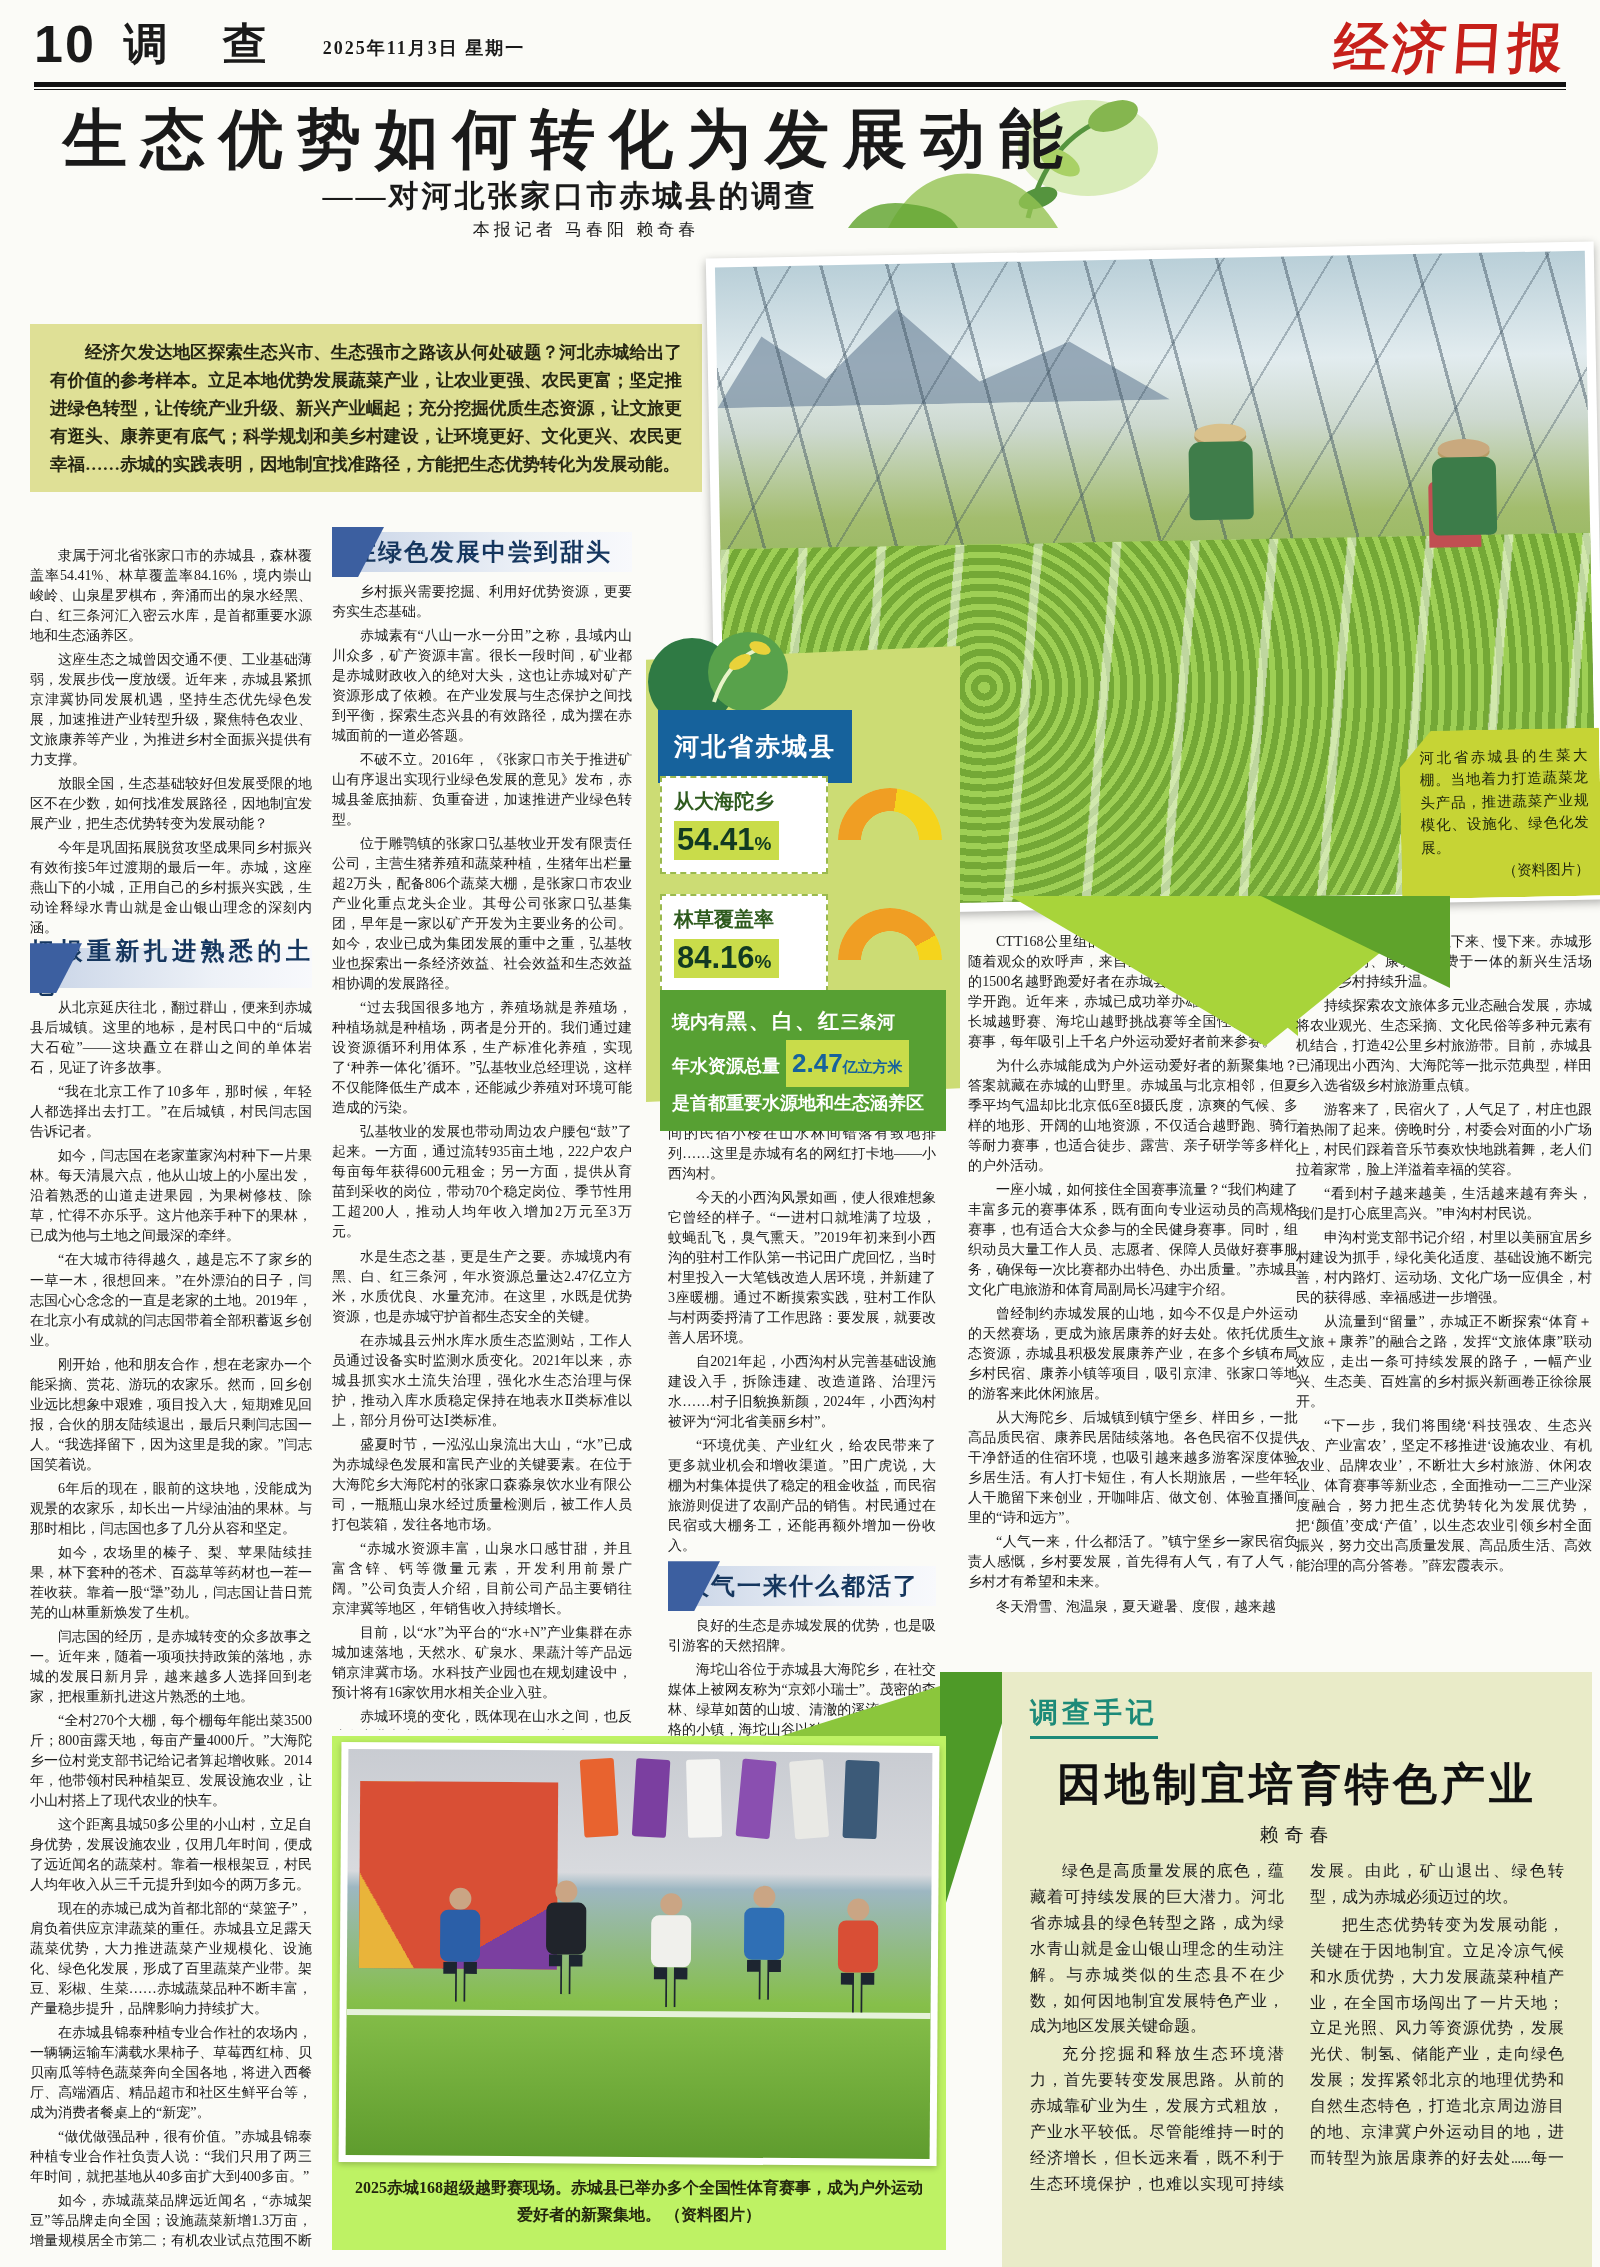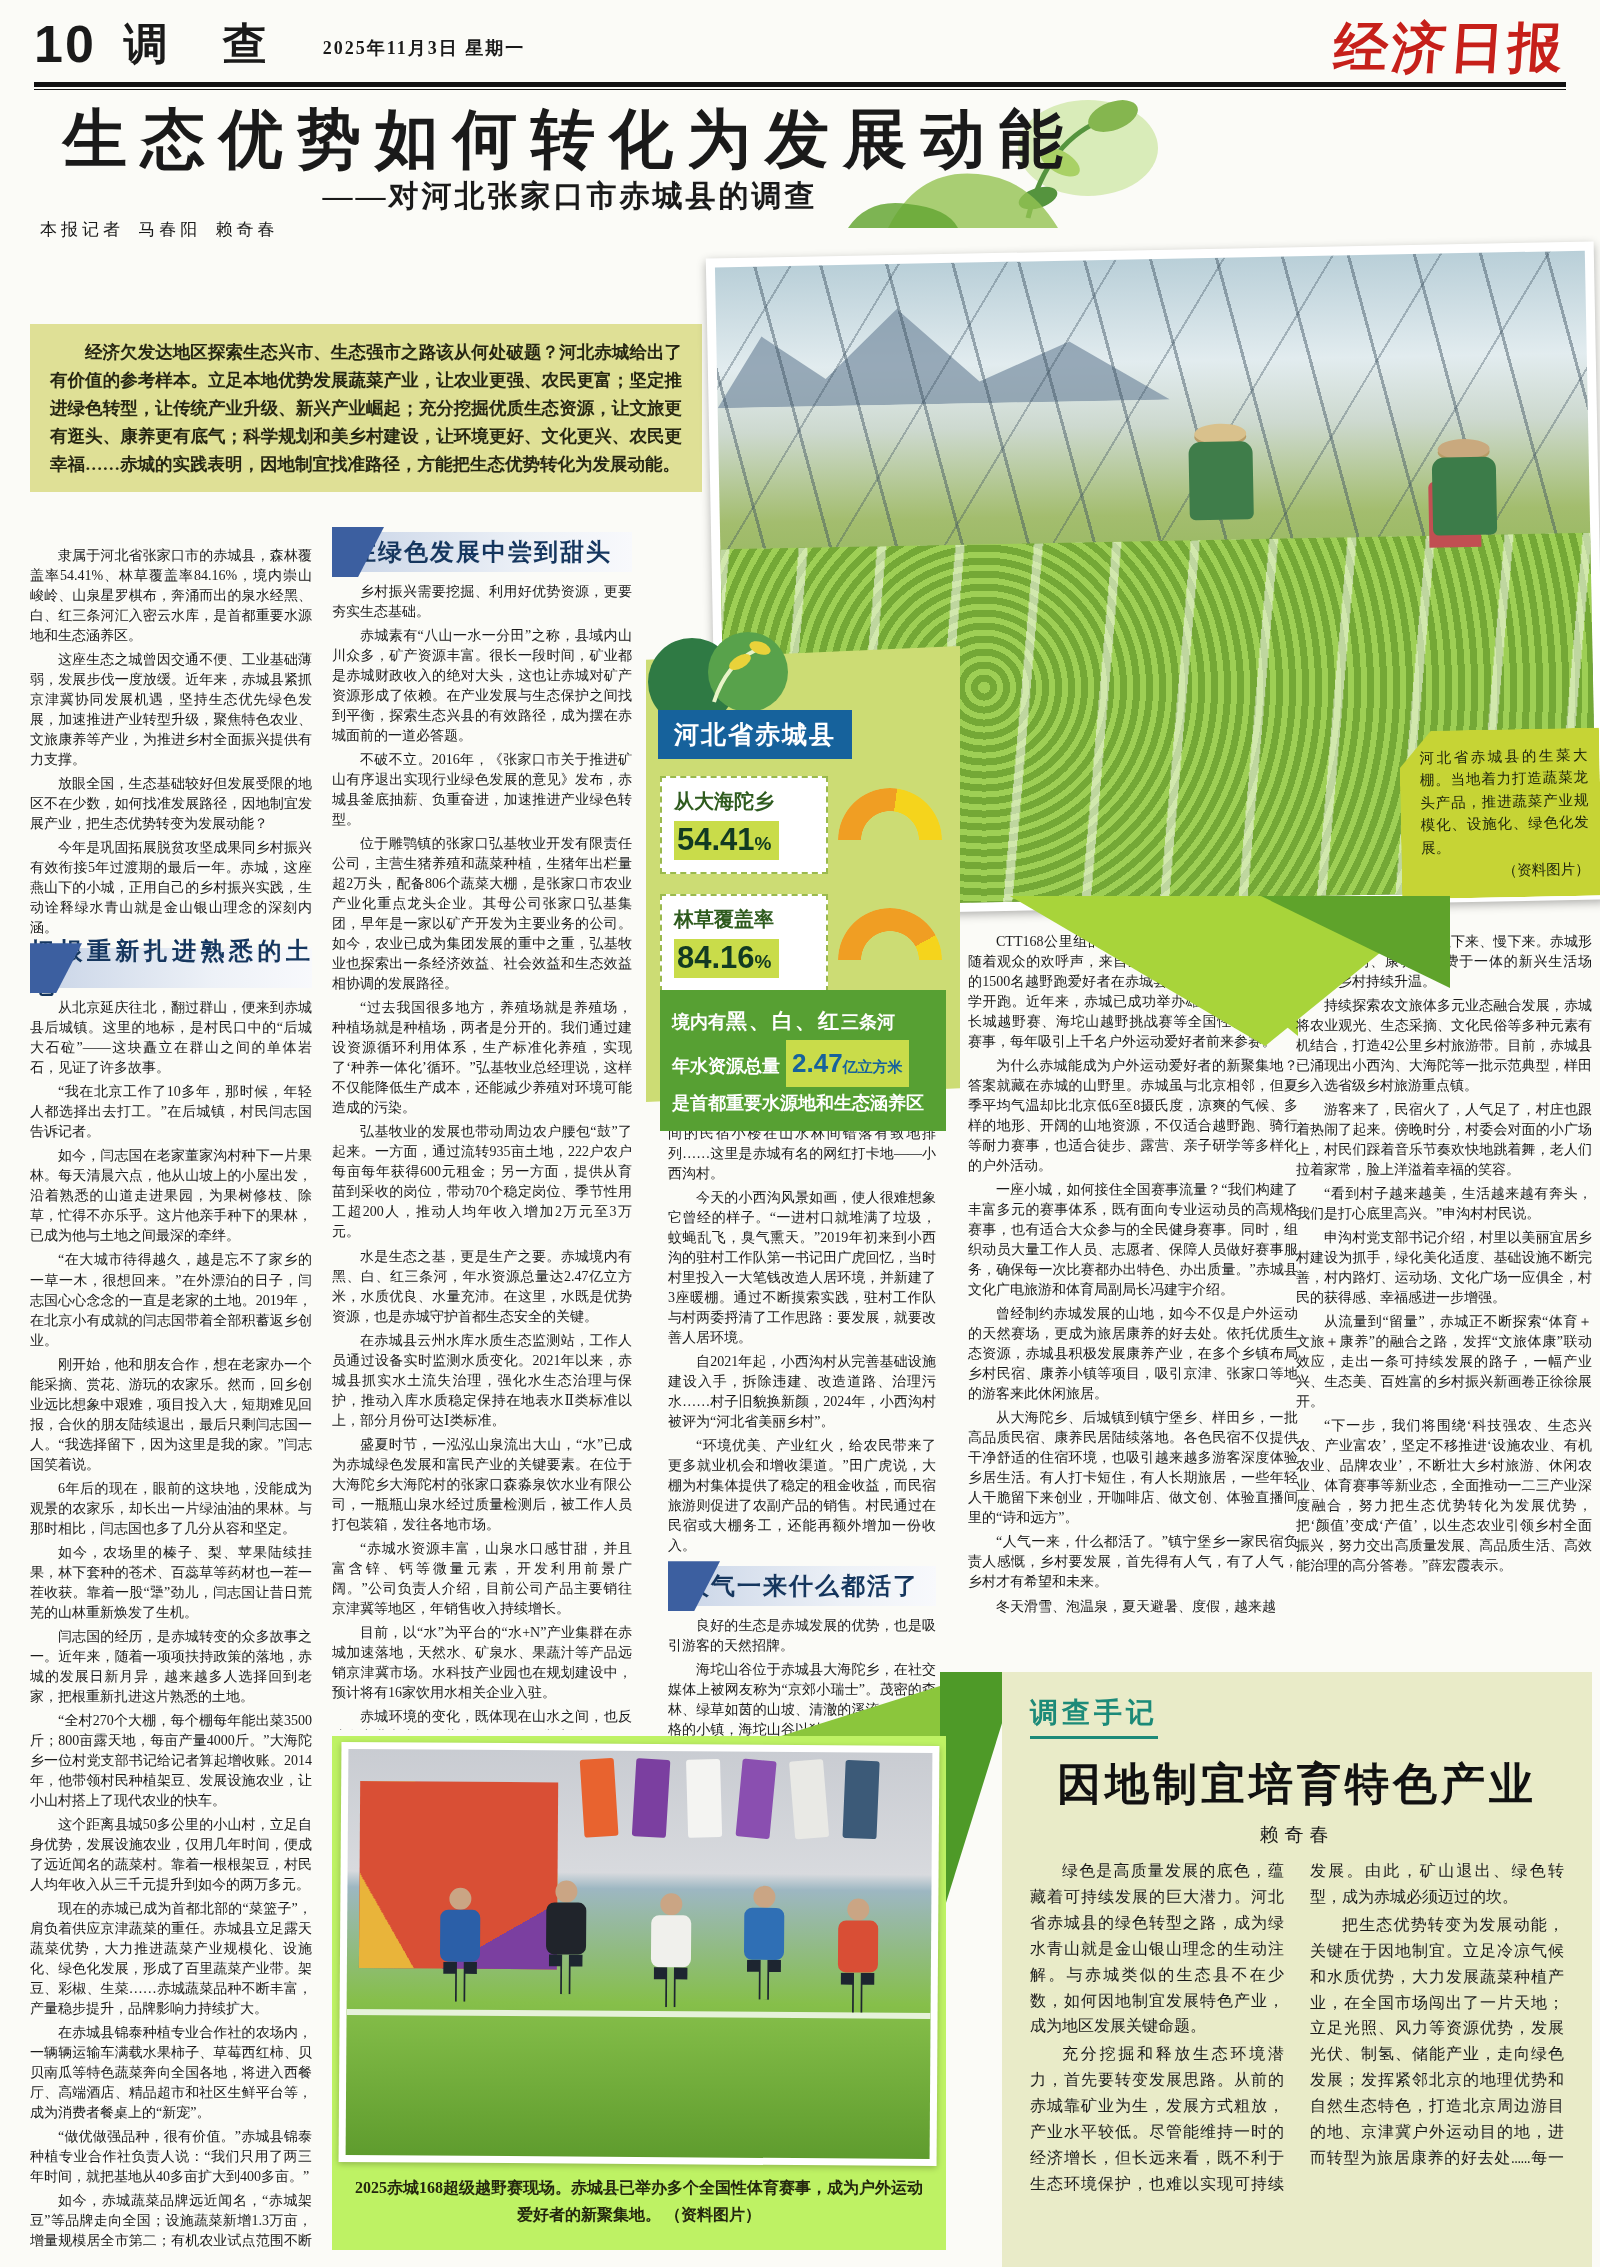--- a/index.html
+++ b/index.html
@@ -14,21 +14,21 @@
   .masthead{position:absolute;right:0;top:-2px;font-size:54px;font-weight:900;color:#c6201a;
             letter-spacing:4px;font-family:"Liberation Serif",serif;transform:skewX(-4deg);}
   .rule{position:absolute;left:34px;right:34px;top:82px;border-top:5px solid #111;}
   .rule::after{content:"";position:absolute;left:0;right:0;top:2px;border-top:1px solid #111;}
   
   .headline{position:absolute;left:40px;top:96px;width:1060px;text-align:center;
             font-family:"Liberation Sans","DejaVu Sans",sans-serif;font-size:64px;font-weight:900;
             letter-spacing:14px;white-space:nowrap;}
   .subhead{position:absolute;left:40px;top:176px;width:1060px;text-align:center;
            font-size:30px;font-weight:800;letter-spacing:3px;}
-  .byline{position:absolute;left:40px;top:218px;width:1060px;text-align:left;font-size:17px;letter-spacing:4px;font-family:Liberation Mono, monospace;}
+  .byline{position:absolute;left:56px;top:218px;width:1060px;text-align:center;font-size:17px;letter-spacing:4px;}
   .deco-plants{position:absolute;left:828px;top:78px;width:340px;height:160px;z-index:0;opacity:.95;}
   
   .intro{position:absolute;left:30px;top:324px;width:672px;height:168px;background:#dfe096;
          padding:14px 20px;box-sizing:border-box;font-size:17.5px;line-height:1.6;font-weight:700;
          color:#262612;text-align:justify;}
   .intro p{margin:0;text-indent:2em;}
   
   .photoA{position:absolute;left:712px;top:250px;width:888px;height:658px;background:#fff;
           transform:rotate(-1.1deg);box-shadow:0 3px 10px rgba(0,0,0,.3);z-index:1;box-sizing:border-box;}
   .pA-img{position:absolute;inset:9px;overflow:hidden;
@@ -52,21 +52,21 @@
   
   .wedge{position:absolute;z-index:2;}
   .wedgeA{left:1010px;top:896px;width:440px;height:150px;background:#a8d43a;clip-path:polygon(0 0,100% 0,58% 100%);}
   .wedgeB{left:1180px;top:896px;width:270px;height:92px;background:#5fa32b;clip-path:polygon(30% 0,100% 0,100% 100%);}
   .wedgeC{left:648px;top:1686px;width:292px;height:92px;background:#8bc63c;clip-path:polygon(100% 0,100% 100%,0 100%);}
   .wedgeD{left:940px;top:1672px;width:78px;height:250px;background:#4e9a28;clip-path:polygon(0 0,100% 0,0 100%);}
   
   .info{position:absolute;left:646px;top:646px;width:314px;height:456px;z-index:3;}
   .info-bg{position:absolute;inset:0;background:#ccdc74;clip-path:polygon(0 3%,100% 0,100% 97%,0 100%);}
   .info-leaves{position:absolute;left:-2px;top:-22px;width:150px;height:110px;}
-  .info-hd{position:absolute;left:12px;top:64px;background:#16629c;color:#fff;padding:8px 16px;
+  .info-hd{position:absolute;left:12px;top:64px;background:#16629c;color:#fff;padding:20px 16px;
            font-family:"Liberation Sans",sans-serif;font-size:25px;font-weight:800;letter-spacing:2px;}
   .stat{position:absolute;left:14px;width:168px;background:#fff;border:2px dashed #9ab94d;
         padding:10px 12px 12px;box-sizing:border-box;}
   .stat1{top:130px;} .stat2{top:248px;}
   .stat .slabel{font-family:"Liberation Sans",sans-serif;font-size:20px;font-weight:800;color:#2e5b1e;}
   .stat .sval{display:inline-block;margin-top:6px;background:#c9dc4a;padding:1px 8px 2px 3px;
         font-family:"Liberation Sans",sans-serif;font-size:31px;font-weight:900;color:#123a22;}
   .stat .sunit{font-size:19px;font-weight:800;}
   .gauge{position:absolute;width:104px;height:52px;overflow:hidden;}
   .gauge i{display:block;width:104px;height:104px;border-radius:50%;

